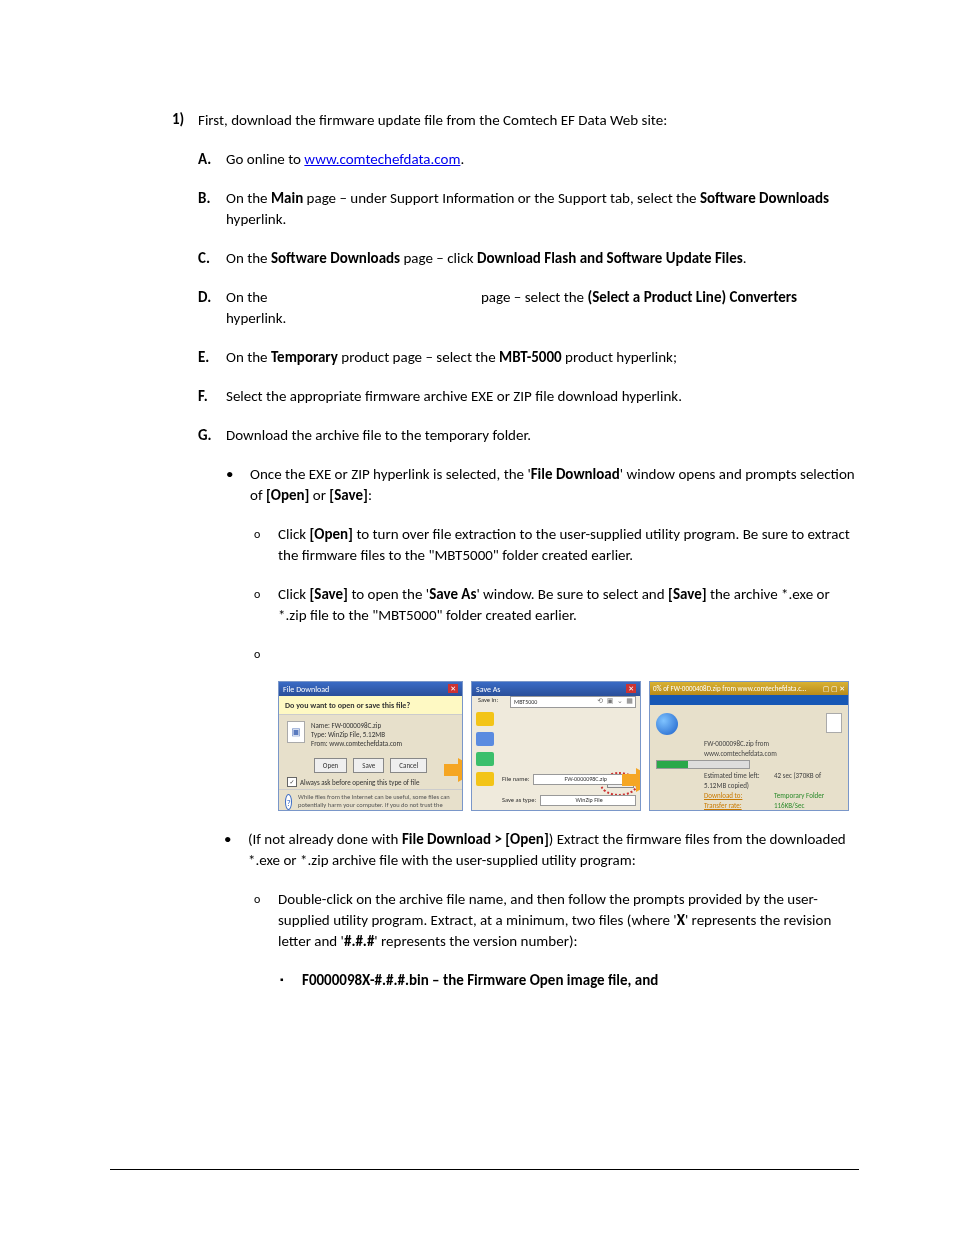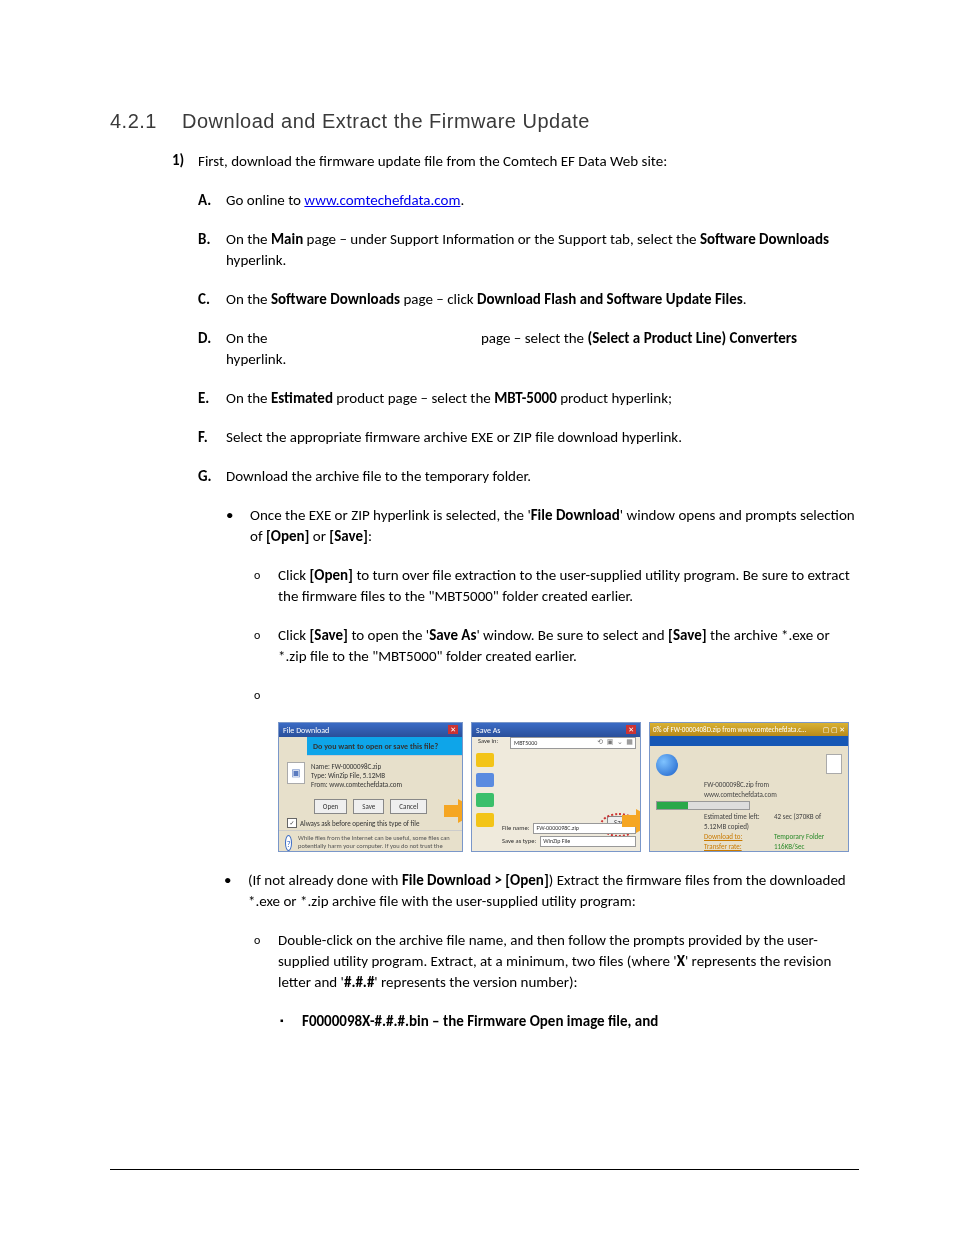--- a/index.html
+++ b/index.html
@@ -76,21 +76,21 @@
   }
   .titlebar .x { background:#c33; color:#fff; font-size:7px; padding:0 2px; line-height:9px;}
   .titlebar3 {
     background: linear-gradient(#d9b233, #b88a1a);
     color: #fff;
     font-size: 7px;
     padding: 2px 3px;
     display:flex; justify-content:space-between; align-items:center;
   }
   .blue-strip { background:#1657b5; height:10px;}
-  .prompt-q { background:#0ea5e9; border-bottom:1px solid #ccc; padding:4px 6px; font-size:8px; font-weight:bold;margin-left:28px;}
+  .prompt-q { background:#fef9c3; border-bottom:1px solid #ccc; padding:4px 6px; font-size:8px; font-weight:bold;}
   .file-meta { display:flex; gap:6px; padding:6px 8px; align-items:flex-start;}
   .icon-box { width:16px; height:20px; border:1px solid #aaa; background:#fff; display:flex; align-items:center; justify-content:center; font-size:10px; color:#5a7bbf;}
   .meta-lines div { line-height:1.3; }
   .btn-row { display:flex; gap:6px; justify-content:center; padding:4px 0 2px;}
   .d-btn { border:1px solid #888; background:#efefef; font-size:7px; padding:2px 8px;}
   .check-line { padding:2px 8px; display:flex; align-items:center; gap:3px; font-size:7px;}
   .check-line .chk { width:8px; height:8px; border:1px solid #666; background:#fff; display:inline-flex; align-items:center; justify-content:center; font-size:6px;}
   .warn-row { display:flex; gap:6px; padding:4px 6px; border-top:1px solid #ccc;}
   .warn-icon { width:14px; height:14px; border-radius:50%; background:#fff; border:1px solid #3a6bc5; color:#3a6bc5; display:flex; align-items:center; justify-content:center; font-size:9px;}
   .warn-text { font-size:6.5px; color:#555; line-height:1.2;}
@@ -111,21 +111,21 @@
   }
   .fig1 .arrow{ right:-18px; top:76px; z-index:3;}
   .fig2 .arrow{ right:-18px; bottom:18px; z-index:3;}
   .fig2-inner { position:relative; height:100%;}
   .save-dropdown { position:absolute; top:14px; left:38px; right:4px; height:10px; border:1px solid #999; background:#fff; font-size:6px; padding-left:3px; line-height:10px;}
   .save-label { position:absolute; top:14px; left:6px; font-size:6.5px;}
   .side-icons { position:absolute; left:4px; top:30px; width:24px; display:flex; flex-direction:column; gap:6px;}
   .side-icons .ic { width:18px; height:14px; border-radius:2px;}
   .ic.yel{background:#f3c417;} .ic.blu{background:#5a8be0;} .ic.grn{background:#3bbf6b;} .ic.yel2{background:#f3c417;}
   .save-bottom { position:absolute; bottom:4px; left:30px; right:4px; font-size:6.5px;}
-  .save-bottom .fl{ display:flex; gap:4px; align-items:center; margin-top:2px;}
+  .save-bottom .fl{ display:flex; gap:4px; align-items:center; margin-top:10px;text-align:center;}
   .save-bottom .fld{ flex:1; height:9px; border:1px solid #999; background:#fff; font-size:6px; padding-left:2px; line-height:9px;}
   .save-btn-g { position:absolute; right:6px; bottom:22px;}
   .save-btn-g .d-btn{ padding:1px 6px;}
   .dotted-circle{ position:absolute; right:2px; bottom:14px; width:34px; height:20px; border:2px dotted #c33; border-radius:50%;}
   .tb-icons { position:absolute; top:14px; right:6px; font-size:7px; color:#777; letter-spacing:1px;}
   .fig3-body { padding:4px 6px; font-size:7px; color:#444;}
   .globe { width:22px; height:22px; border-radius:50%; background:radial-gradient(circle at 35% 35%, #7fc3ff, #1a5fc9); display:inline-block; vertical-align:middle; margin:4px 0;}
   .paper-ic { float:right; width:14px; height:18px; background:#fff; border:1px solid #aaa; margin-top:4px;}
   .prog-lines div{ line-height:1.4;padding-left:48px; }
   .prog-bar{ width:44px; height:7px; margin:2px 0; background:linear-gradient(90deg,#2aa84a 0 34%, #ddd 34%); border:1px solid #999;}
@@ -133,23 +133,20 @@
   .orange{ color:#c97a00;text-decoration:underline;}
   .dl-lbl{ display:inline-block; width:70px;}
   .after-fig { margin-left: 88px; margin-bottom:18px; line-height:1.4;}
   .footer-line{ position:absolute; bottom:65px; left:110px; right:95px; border-top:1px solid #000;}
 </style>
 </head>
 <body>
 
 <div class="page">
 
-  <h1 class="section-title">
-    <span class="num">4.2.1</span><span>Download and Extract the Firmware Update</span>
-  </h1>
 
   <div class="step1">
     <div class="step-row">
       <div class="step-num">1)</div>
       <div class="step-text">First, download the firmware update file from the Comtech EF Data Web site:</div>
     </div>
   </div>
 
   <div class="sub-list">
     <div class="sub-item">
@@ -172,21 +169,21 @@
     </div>
     <div class="sub-item">
       <div class="sub-letter">D.</div>
       <div class="sub-body">
         <span>On the </span><span style="display:inline-block; width:210px;"></span><span>page – select the </span><b>(Select a Product Line) Converters</b><span> hyperlink.</span>
       </div>
     </div>
     <div class="sub-item">
       <div class="sub-letter">E.</div>
       <div class="sub-body">
-        <span>On the </span><b>Estimated</b><span> product page – select the </span><b>MBT-5000</b><span> product hyperlink;</span>
+        <span>On the </span><b>Temporary</b><span> product page – select the </span><b>MBT-5000</b><span> product hyperlink;</span>
       </div>
     </div>
     <div class="sub-item">
       <div class="sub-letter">F.</div>
       <div class="sub-body">Select the appropriate firmware archive EXE or ZIP file download hyperlink.</div>
     </div>
     <div class="sub-item">
       <div class="sub-letter">G.</div>
       <div class="sub-body">Download the archive file to the temporary folder.</div>
     </div>

